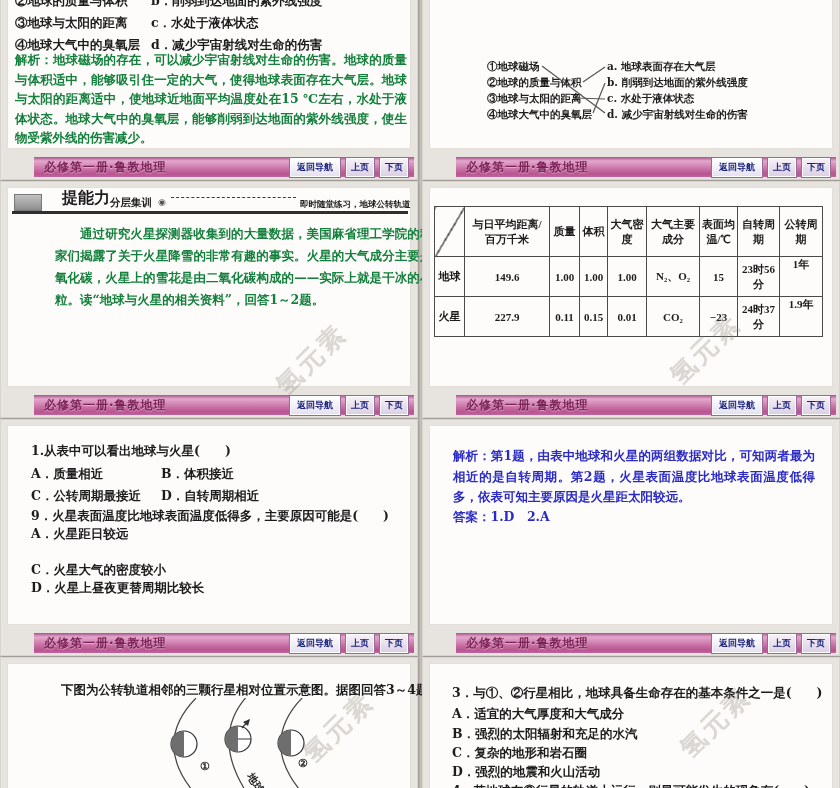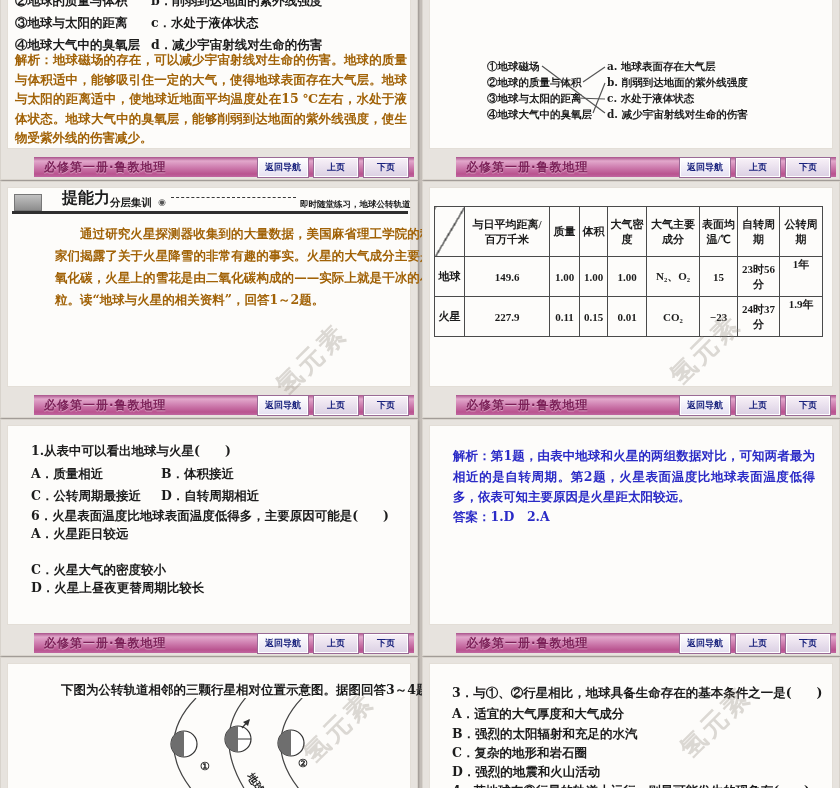--- a/index.html
+++ b/index.html
@@ -28,28 +28,28 @@
     font:bold 12px "DejaVu Sans", sans-serif; color:#7c2058;
     text-shadow:0 1px 1px rgba(255,255,255,0.45);
     white-space:nowrap; overflow:hidden;
   }
   .btn {
     font:bold 9px "DejaVu Sans", sans-serif; color:#17207c;
     background:linear-gradient(#ffffff,#e6e1f2);
     border:1px solid #ffffff; box-shadow:0 0 0 1px #9a6a96;
     padding:2px 6px; margin-right:6px; white-space:nowrap; cursor:pointer;
   }
-  .btn.small { background:linear-gradient(#f7f0f7,#dcd1e4); padding:2px 12px; }
+  .btn.small { background:linear-gradient(#f7f0f7,#dcd1e4); padding:2px 4px; }
   .t {
     position:absolute; font-weight:bold; color:#1c1c1c;
     font-size:12.5px; white-space:nowrap;
   }
   .t.sm { font-size:10.5px; }
   .para {
-    position:absolute; font-weight:bold; color:#a16207;
+    position:absolute; font-weight:bold; color:#15803d;
     font-size:12.5px; text-align:justify;
   }
   .blue { color:#2a2ac6; }
   .sec-rule { position:absolute; background:#2f2f2f; }
   .sec-square {
     position:absolute; width:26px; height:15px;
     background:linear-gradient(#c2c2c2,#8d8d8d); border:1px solid #777;
   }
   .dash-line {
     position:absolute; border-bottom:1.6px dashed #3a3a3a; height:0;
@@ -199,21 +199,21 @@
     </div>
   </div>
 
   <div class="slide" style="left:0; top:419px;">
     <div class="card">
       <div class="t" style="left:23px; top:17px;">1.从表中可以看出地球与火星(　　)</div>
       <div class="t" style="left:23px; top:40px;">A．质量相近</div>
       <div class="t" style="left:153px; top:40px;">B．体积接近</div>
       <div class="t" style="left:23px; top:62px;">C．公转周期最接近</div>
       <div class="t" style="left:153px; top:62px;">D．自转周期相近</div>
-      <div class="t" style="left:23px; top:82px;">6．火星表面温度比地球表面温度低得多，主要原因可能是(　　)</div>
+      <div class="t" style="left:23px; top:82px;">9．火星表面温度比地球表面温度低得多，主要原因可能是(　　)</div>
       <div class="t" style="left:23px; top:100px;">A．火星距日较远</div>
       <div class="t" style="left:23px; top:136px;">C．火星大气的密度较小</div>
       <div class="t" style="left:23px; top:154px;">D．火星上昼夜更替周期比较长</div>
     </div>
     <div class="bar">
       <span class="bar-title">必修第一册·鲁教地理</span>
       <span class="btn">返回导航</span>
       <span class="btn small">上页</span>
       <span class="btn small">下页</span>
     </div>

